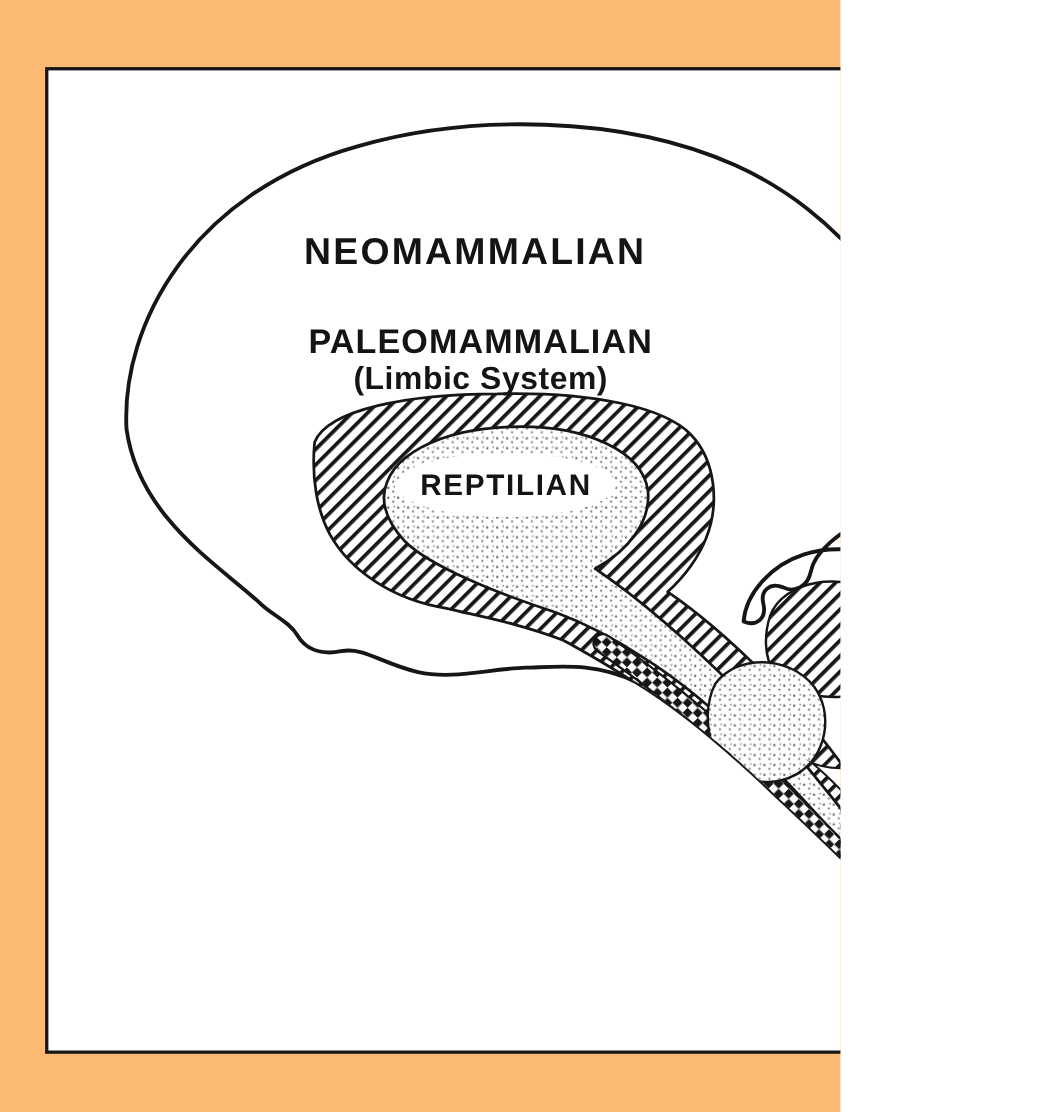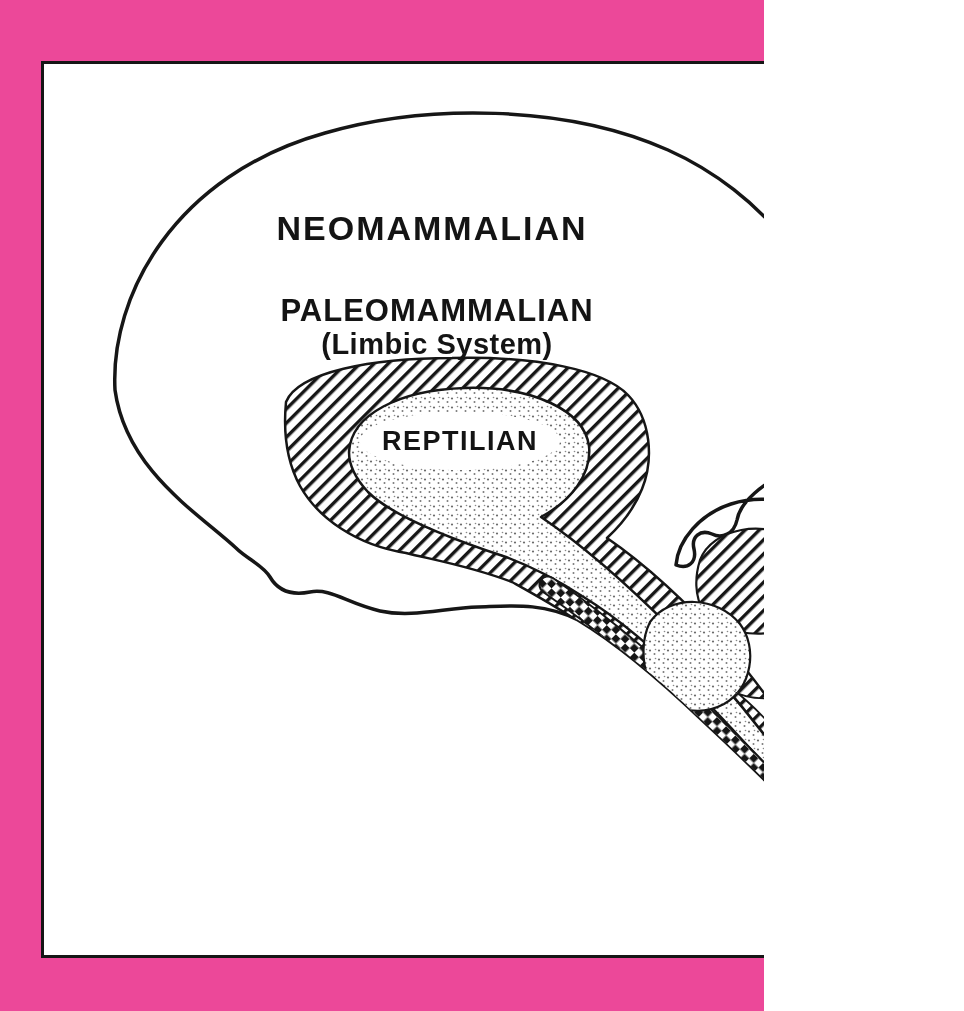--- a/index.html
+++ b/index.html
@@ -5,21 +5,21 @@
 <style>
   html, body {
     margin: 0;
     padding: 0;
     background: #ffffff;
   }
   .canvas {
     position: relative;
     width: 764px;
     height: 1011px;
-    background: #ec4899;
+    background: #fdba74;
     overflow: hidden;
   }
   .canvas svg {
     position: absolute;
     inset: 0;
     display: block;
   }
   .lbl {
     font-family: "Liberation Sans", "DejaVu Sans", sans-serif;
     font-weight: 700;

